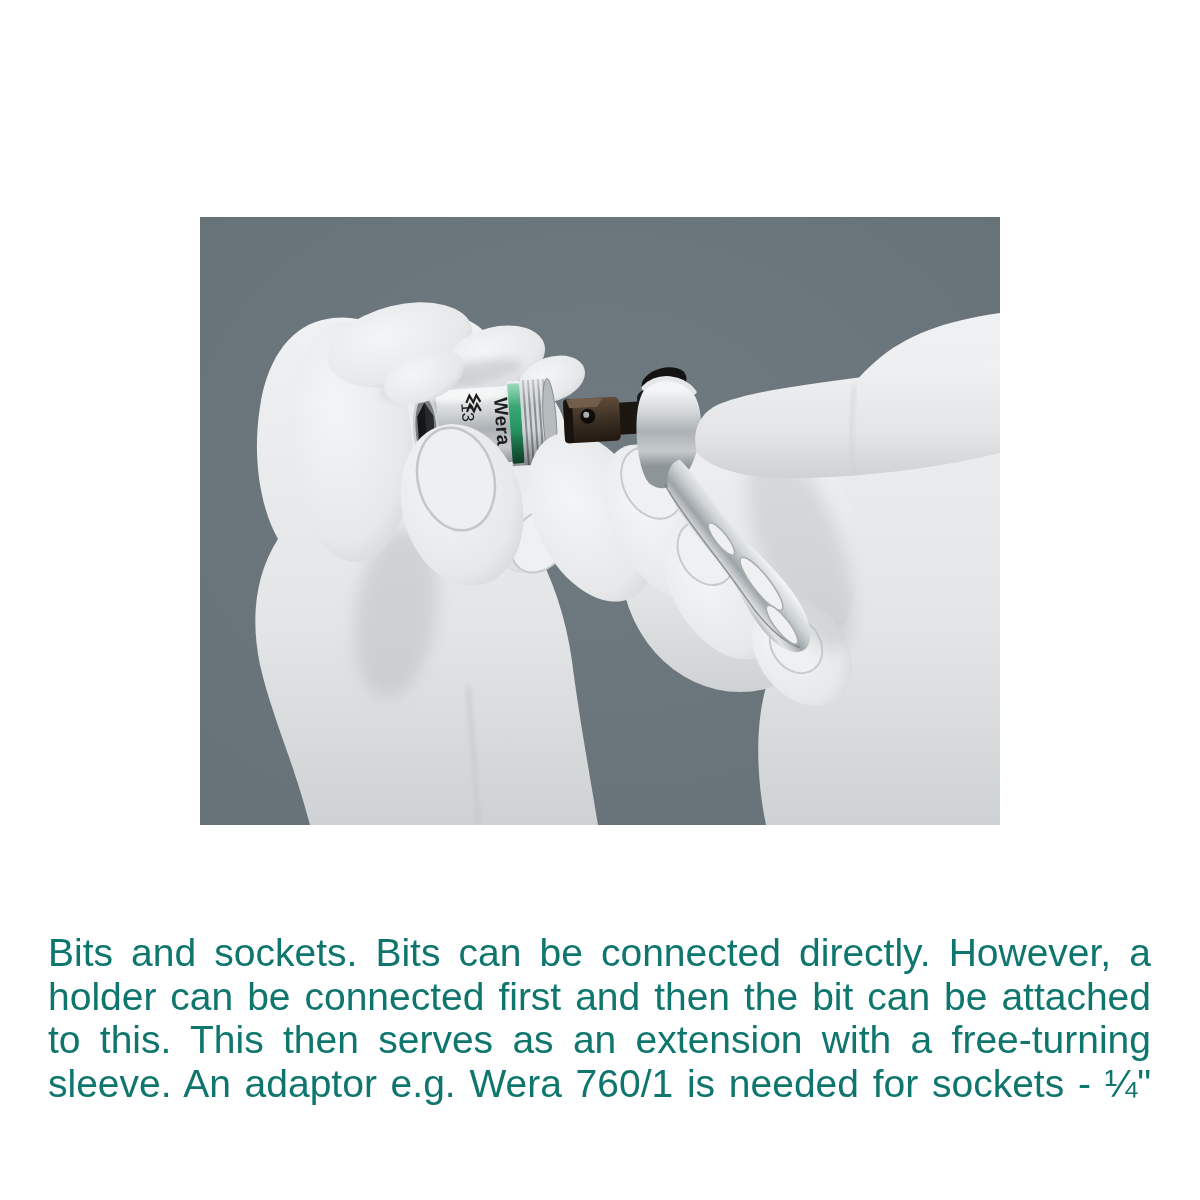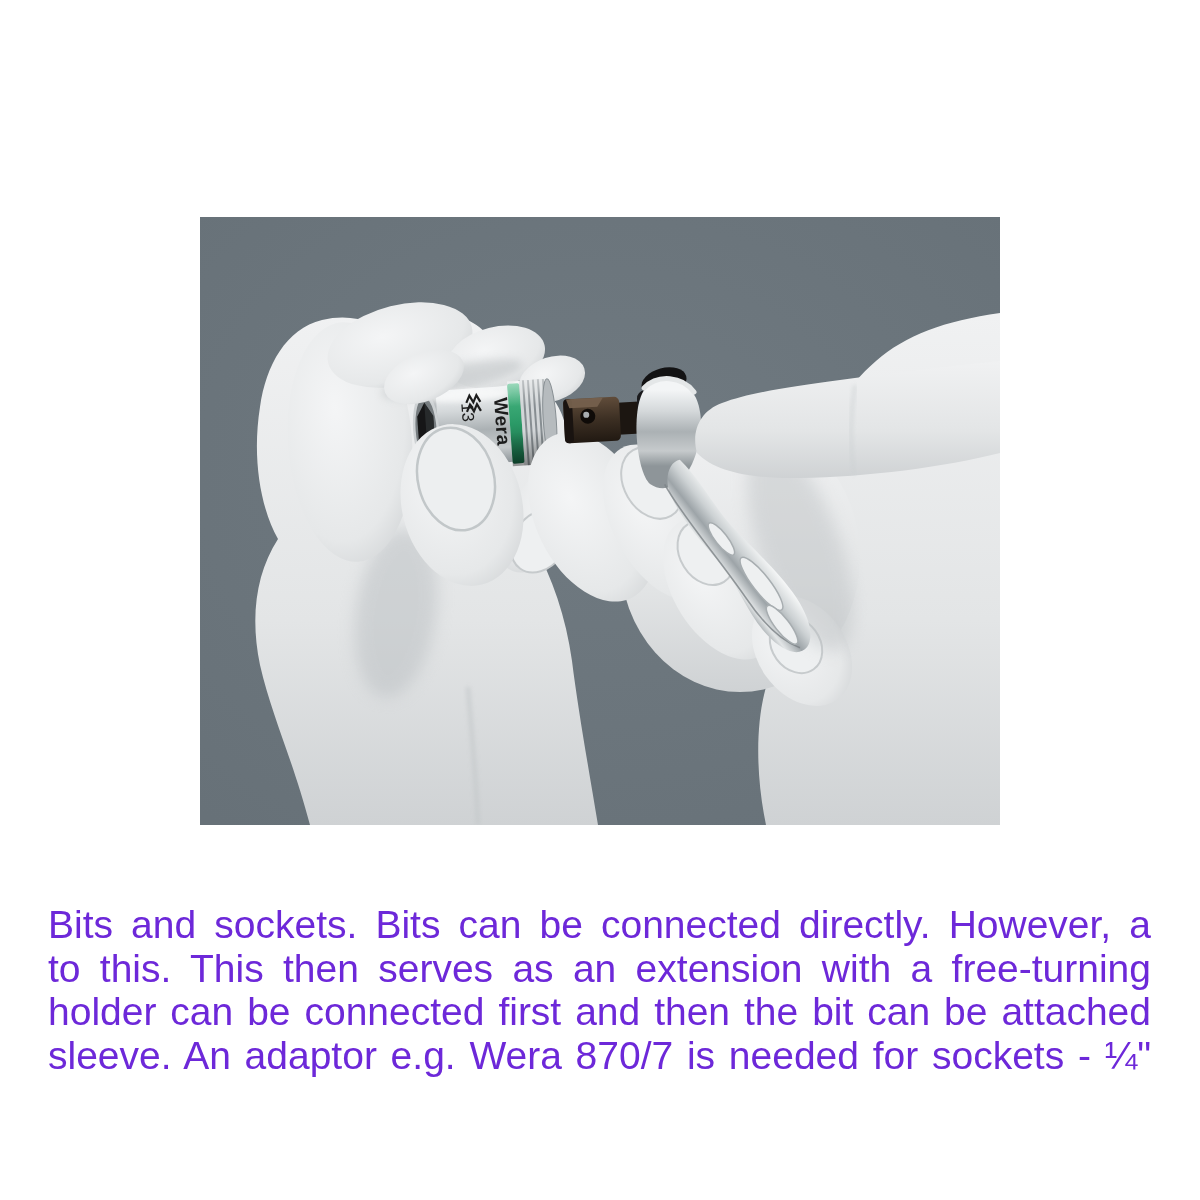--- a/index.html
+++ b/index.html
@@ -1,20 +1,20 @@
 <!DOCTYPE html>
 <html><head>
 <meta charset="utf-8">
 <style>
   html,body{margin:0;padding:0;background:#ffffff;}
   .page{position:relative;width:1200px;height:1200px;background:#ffffff;overflow:hidden;
         font-family:"Liberation Sans","DejaVu Sans",sans-serif;}
   .photo{position:absolute;left:200px;top:217px;width:800px;height:608px;overflow:hidden;}
   .photo svg{display:block;width:800px;height:608px;}
-  .caption{position:absolute;left:48px;top:903px;width:1103px;color:#6d28d9;
+  .caption{position:absolute;left:48px;top:931px;width:1103px;color:#0f766e;
            font-size:39px;line-height:43.5px;font-weight:400;}
   .cap-line{text-align:justify;text-align-last:justify;white-space:normal;}
   .cap-line.last{text-align-last:left;}
 </style>
 </head>
 <body>
 
 <div class="page">
 
   <figure class="photo" style="margin:0">
@@ -169,18 +169,18 @@
       <g>
         <path fill="url(#skinV)" d="M 497,236 C 491,214 500,194 522,186 C 548,176 588,170 640,163 C 700,155 760,148 800,144
              L 800,236 C 744,250 668,260 600,261 C 556,262 516,256 497,236 Z"></path>
         <path d="M 655,168 C 650,200 650,230 654,257" stroke="#ccd0d2" stroke-width="3" fill="none" opacity="0.7" filter="url(#b2)"></path>
       </g>
     </svg>
   </figure>
 
   <div class="caption">
     <div class="cap-line">Bits and sockets. Bits can be connected directly. However, a</div>
+    <div class="cap-line">holder can be connected first and then the bit can be attached</div>
     <div class="cap-line">to this. This then serves as an extension with a free-turning</div>
-    <div class="cap-line">holder can be connected first and then the bit can be attached</div>
-    <div class="cap-line">sleeve. An adaptor e.g. Wera 870/7 is needed for sockets - ¼"</div>
+    <div class="cap-line">sleeve. An adaptor e.g. Wera 760/1 is needed for sockets - ¼"</div>
   </div>
 
 </div>
 
 </body></html>

